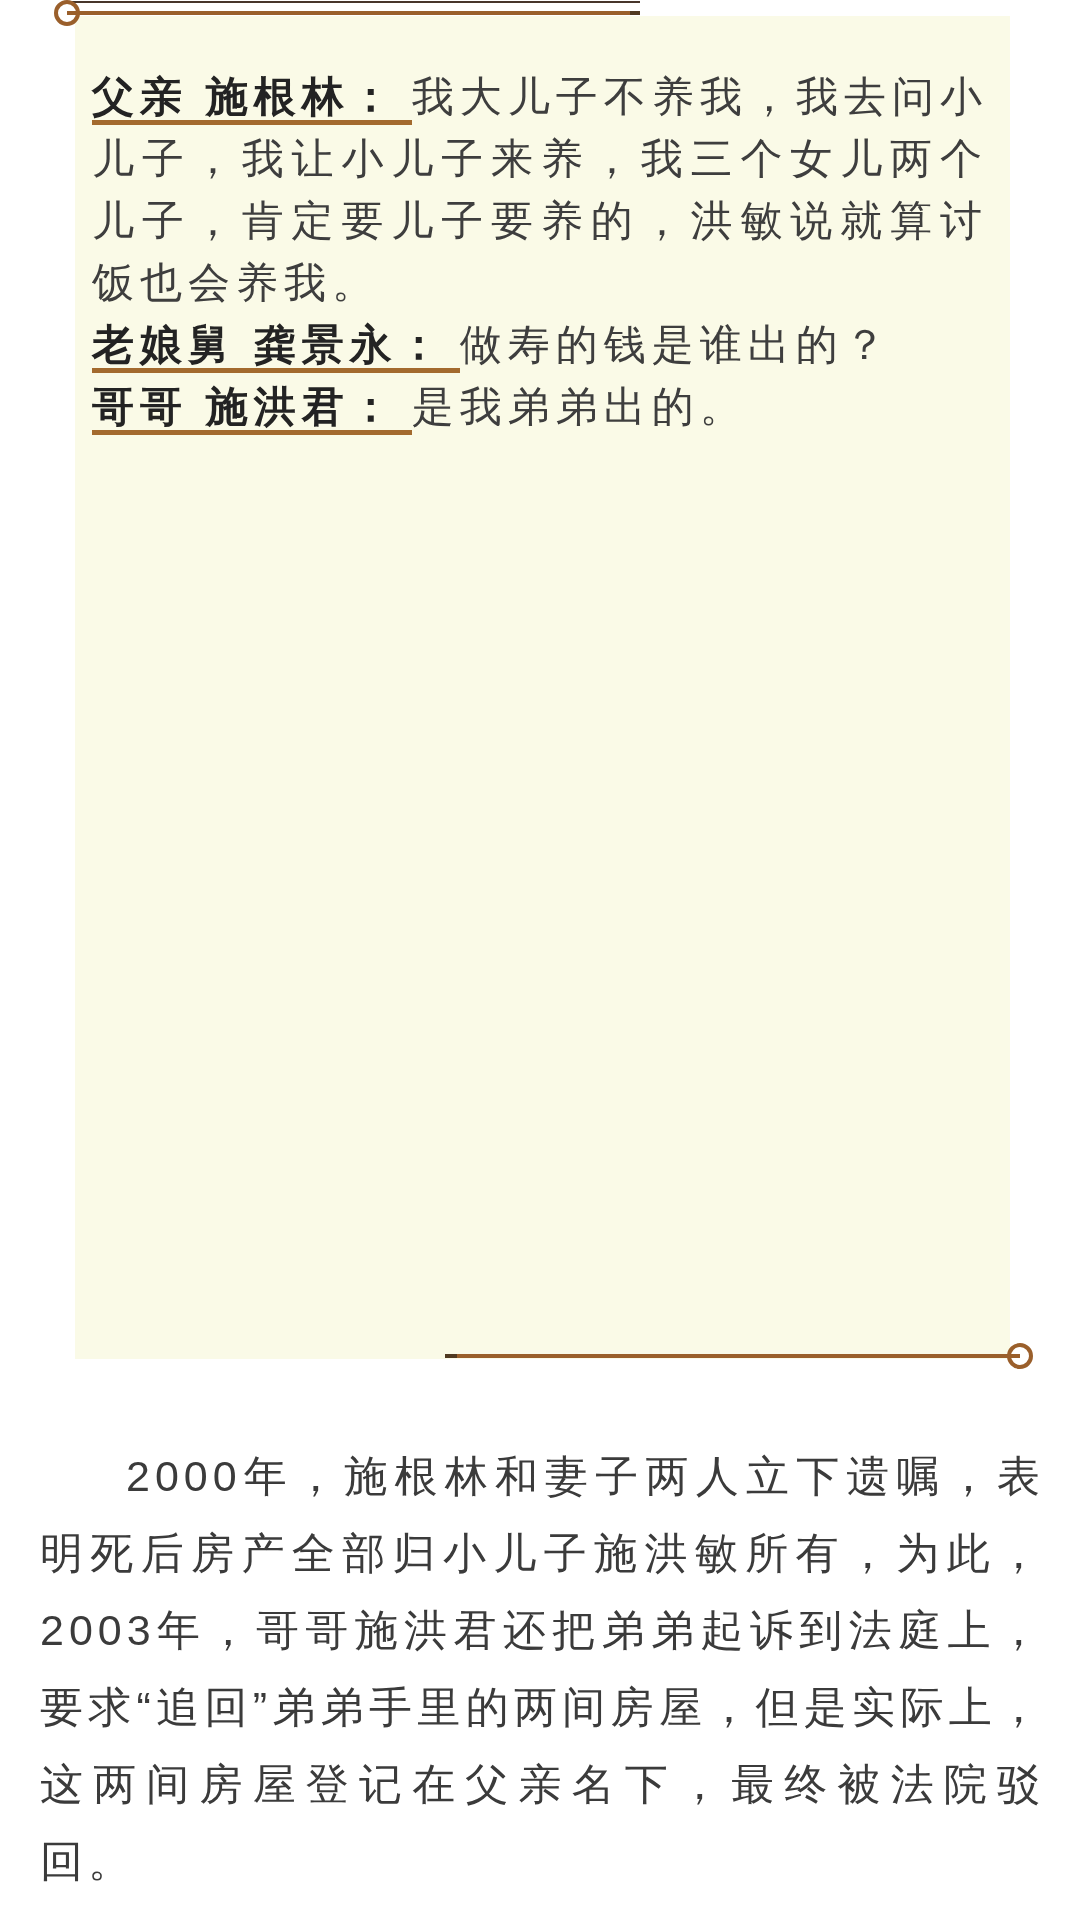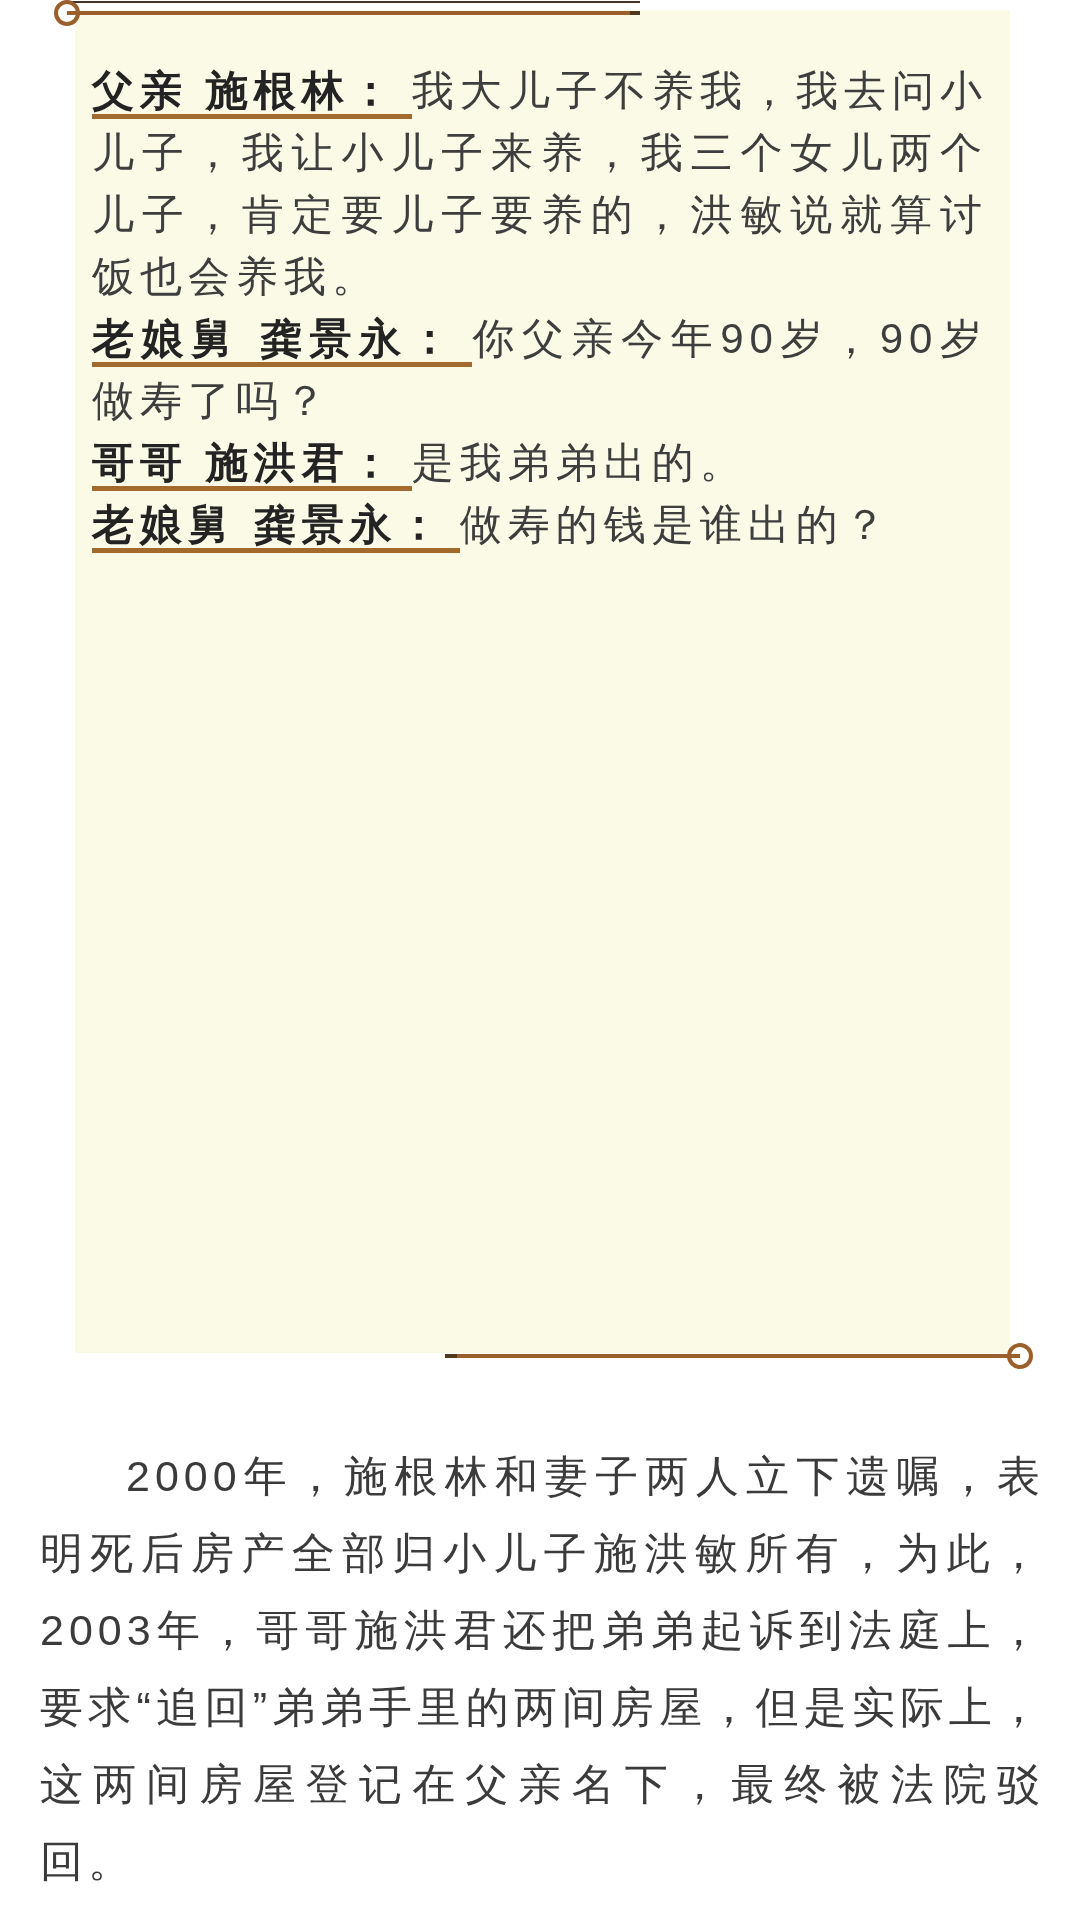--- a/index.html
+++ b/index.html
@@ -10,21 +10,21 @@
   .stage{
     position:relative;
     width:1084px;
     height:1918px;
     overflow:hidden;
     background:var(--page_bg,#fff);
   }
   
   .quote-box{
     position:absolute;
-    left:75px; top:10px;
+    left:75px; top:16px;
     width:935px; height:1343px;
     background:var(--box_bg,#fafae7);
     box-sizing:border-box;
     padding:50px 22px 0 17px;
   }
   .speech{
     margin:0;
     font-size:42px;
     line-height:62px;
     letter-spacing:6px;
@@ -66,26 +66,25 @@
 
 <div class="stage">
 
   <div class="quote-box">
     <div>
   <p class="speech"><span class="speaker">父亲 施根林：</span><span class="speech-text">我大儿子不养我，我去问小儿子，我让小儿子来养，我三个女儿两个儿子，肯定要儿子要养的，洪敏说就算讨饭也会养我。</span></p>
 
 
 
 
-  <p class="speech"><span class="speaker">老娘舅 龚景永：</span><span class="speech-text">你父亲今年90岁，90岁做寿了吗？</span></p>
 
 
+  <p class="speech"><span class="speaker">老娘舅 龚景永：</span><span class="speech-text">做寿的钱是谁出的？</span></p>
+
   <p class="speech"><span class="speaker">哥哥 施洪君：</span><span class="speech-text">是我弟弟出的。</span></p>
-
-  <p class="speech"><span class="speaker">老娘舅 龚景永：</span><span class="speech-text">做寿的钱是谁出的？</span></p>
 </div>
   </div>
 
   <svg class="orn orn-top" width="1084" height="32" viewBox="0 0 1084 32" xmlns="http://www.w3.org/2000/svg">
     <line class="thinline" x1="62" y1="2" x2="640" y2="2"></line>
     <line class="mainline" x1="67" y1="13" x2="630" y2="13"></line>
     <line class="tipline" x1="630" y1="13" x2="640" y2="13"></line>
     <circle class="ring" cx="67" cy="13" r="11"></circle>
   </svg>
 

